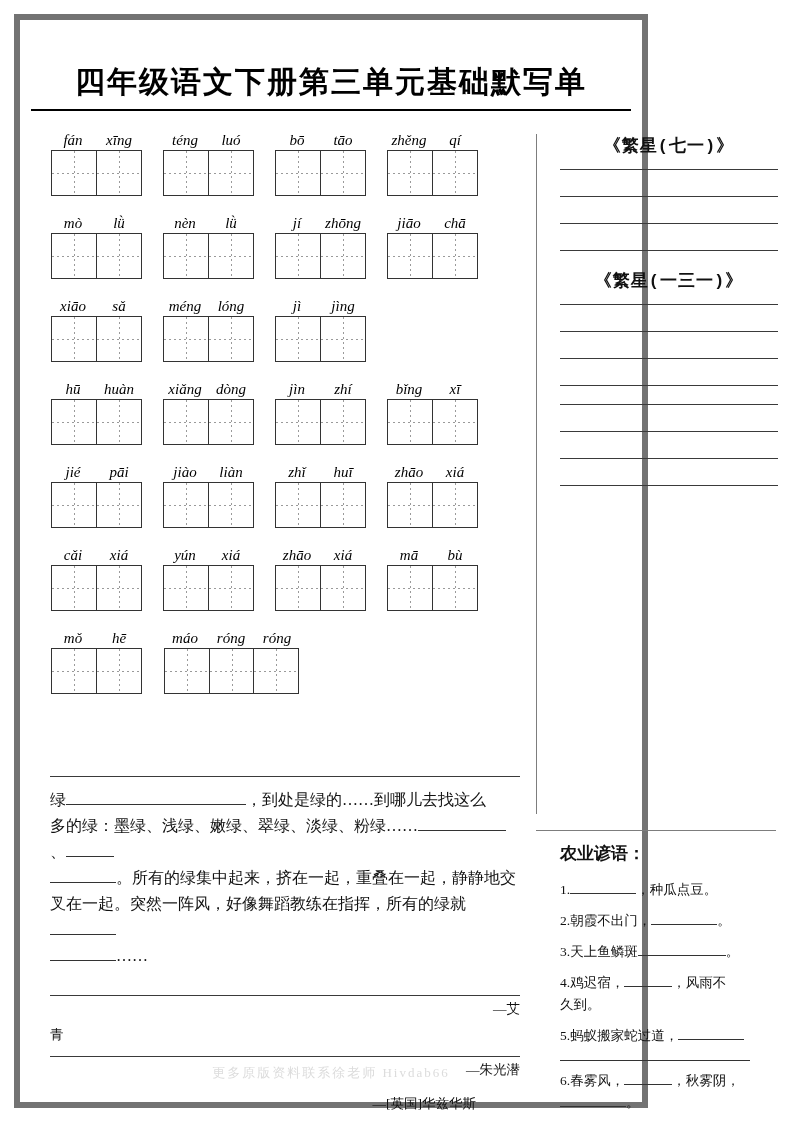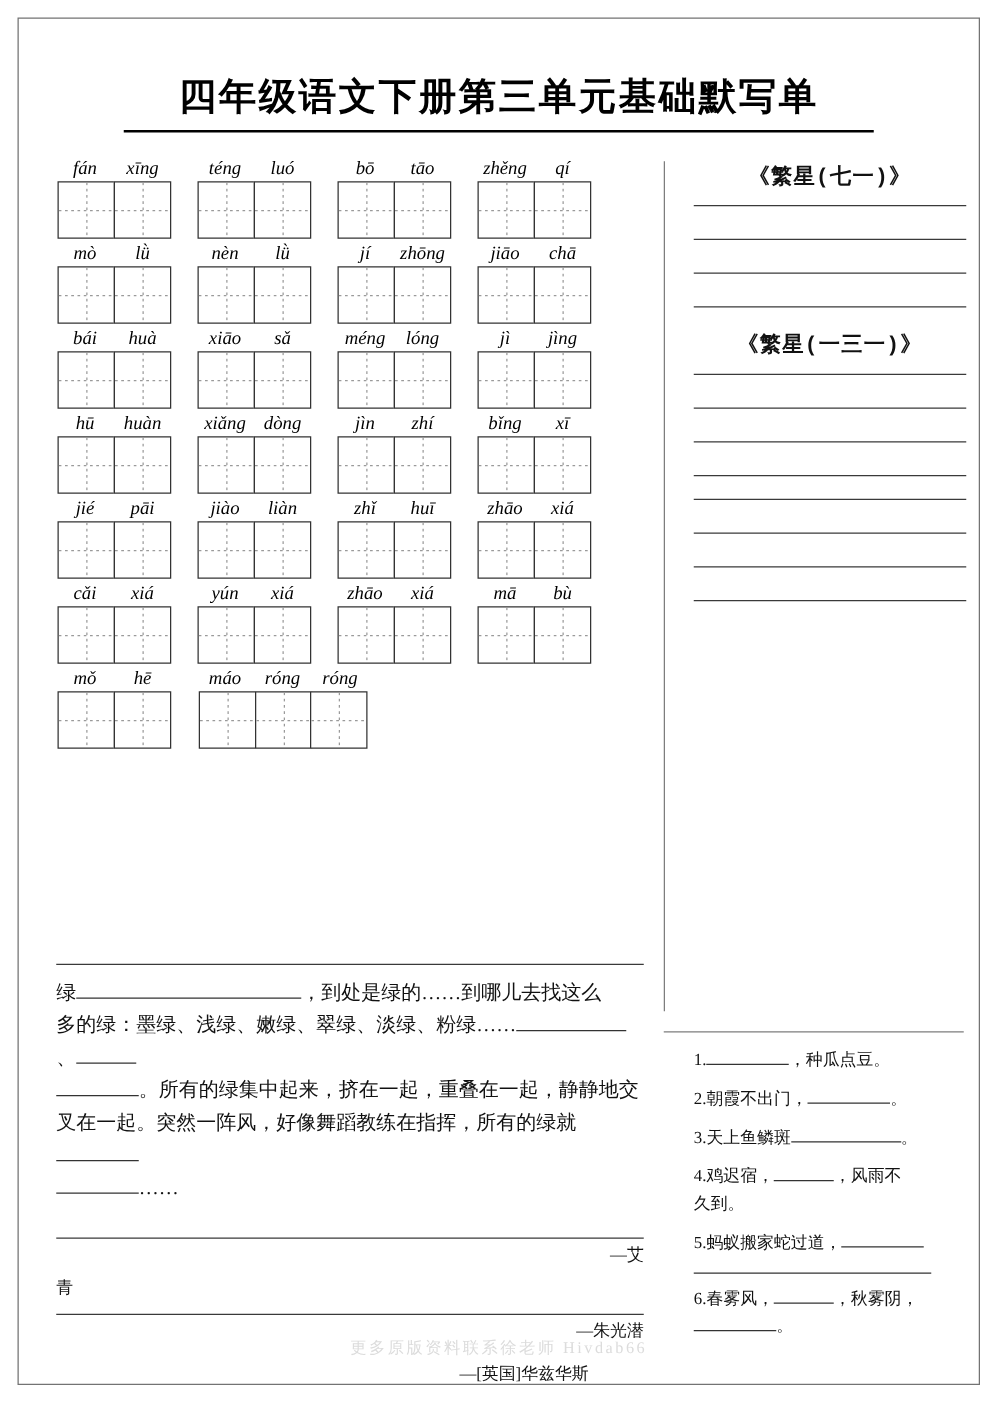--- a/index.html
+++ b/index.html
@@ -7,22 +7,22 @@
     width:798px; height:1122px;
     background:#ffffff;
     font-family:"Liberation Serif", serif;
     color:#111;
     position:relative;
     overflow:hidden;
   }
   .page {
     position:absolute;
     left:14px; top:14px;
-    width:770px; height:1094px;
-    border:1px solid #737373;
+    width:634px; height:1094px;
+    border:6px solid #737373;
     box-sizing:border-box;
     background:#fff;
   }
   .title {
     text-align:center;
     font-family:"Liberation Serif", serif;
     font-size:30px;
     font-weight:bold;
     letter-spacing:2px;
     margin-top:42px;
@@ -48,21 +48,21 @@
   }
 
   
   .left {
     position:absolute;
     left:30px; top:0px; width:480px;
   }
   .row {
     display:flex;
     align-items:flex-start;
-    margin-bottom:2px;
+    margin-bottom:17px;
   }
   .word {
     display:flex;
     flex-direction:column;
     align-items:center;
     margin-right:20px;
   }
   .pinyins {
     display:flex;
     justify-content:center;
@@ -268,30 +268,20 @@
           <div class="cells">
             <div class="cell"></div>
             <div class="cell"></div>
           </div>
         </div>
       </div>
 
       <div class="row">
         <div class="word">
           <div class="pinyins">
-            <div class="py">bái</div>
-            <div class="py">huà</div>
-          </div>
-          <div class="cells">
-            <div class="cell"></div>
-            <div class="cell"></div>
-          </div>
-        </div>
-        <div class="word">
-          <div class="pinyins">
             <div class="py">xiāo</div>
             <div class="py">sǎ</div>
           </div>
           <div class="cells">
             <div class="cell"></div>
             <div class="cell"></div>
           </div>
         </div>
         <div class="word">
           <div class="pinyins">
@@ -512,20 +502,21 @@
       <div class="plain-line"></div>
       <div class="sig-row" style="margin-top:4px">
         <span class="right-sig">—朱光潜</span>
       </div>
       <div class="sig-row" style="margin-top:8px">
         <span class="right-sig" style="right:44px;">—[英国]华兹华斯</span>
       </div>
     </div>
 
     <div class="proverbs">
+      <div class="proverb-head">农业谚语：</div>
 
       <div class="proverb">
         <span>1.</span><span class="blank b-md"></span><span>，种瓜点豆。</span>
       </div>
 
       <div class="proverb">
         <span>2.</span><span>朝霞不出门，</span><span class="blank b-md"></span><span>。</span>
       </div>
 
       <div class="proverb">

